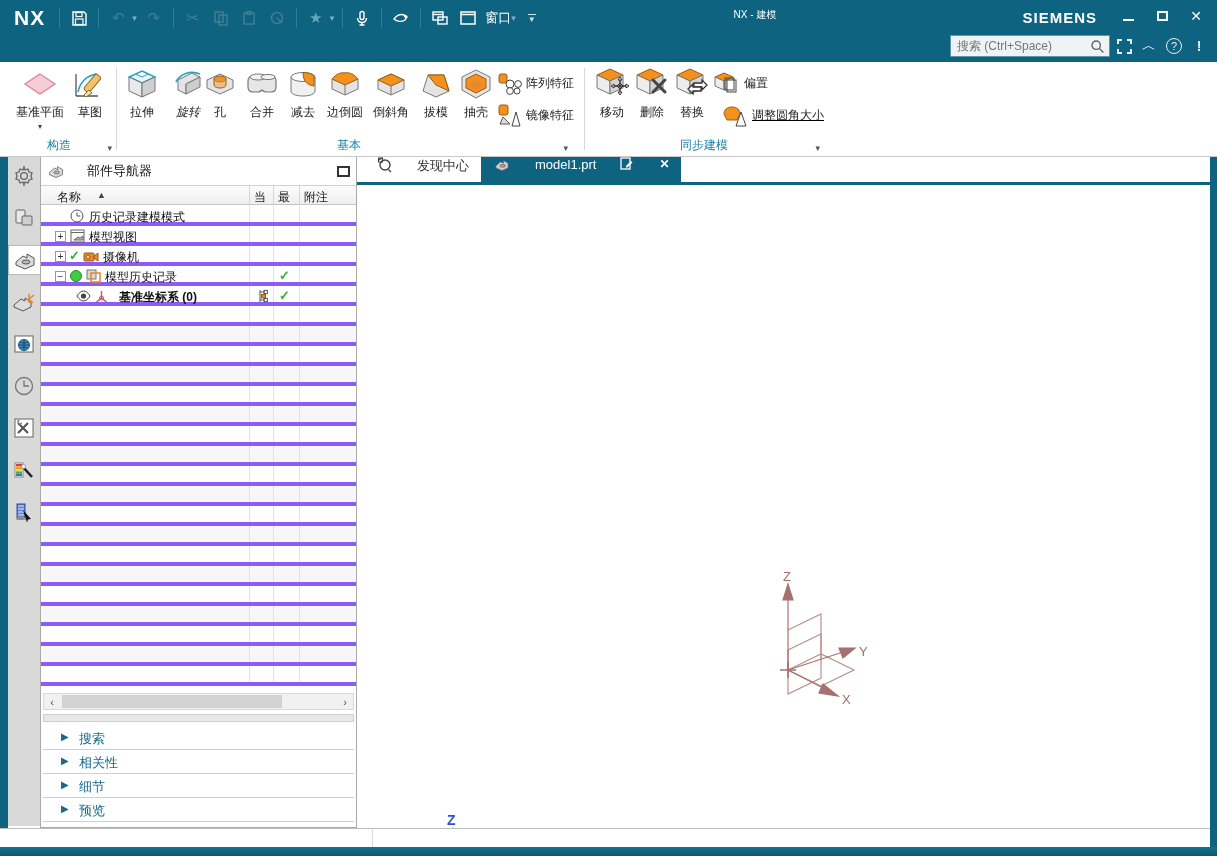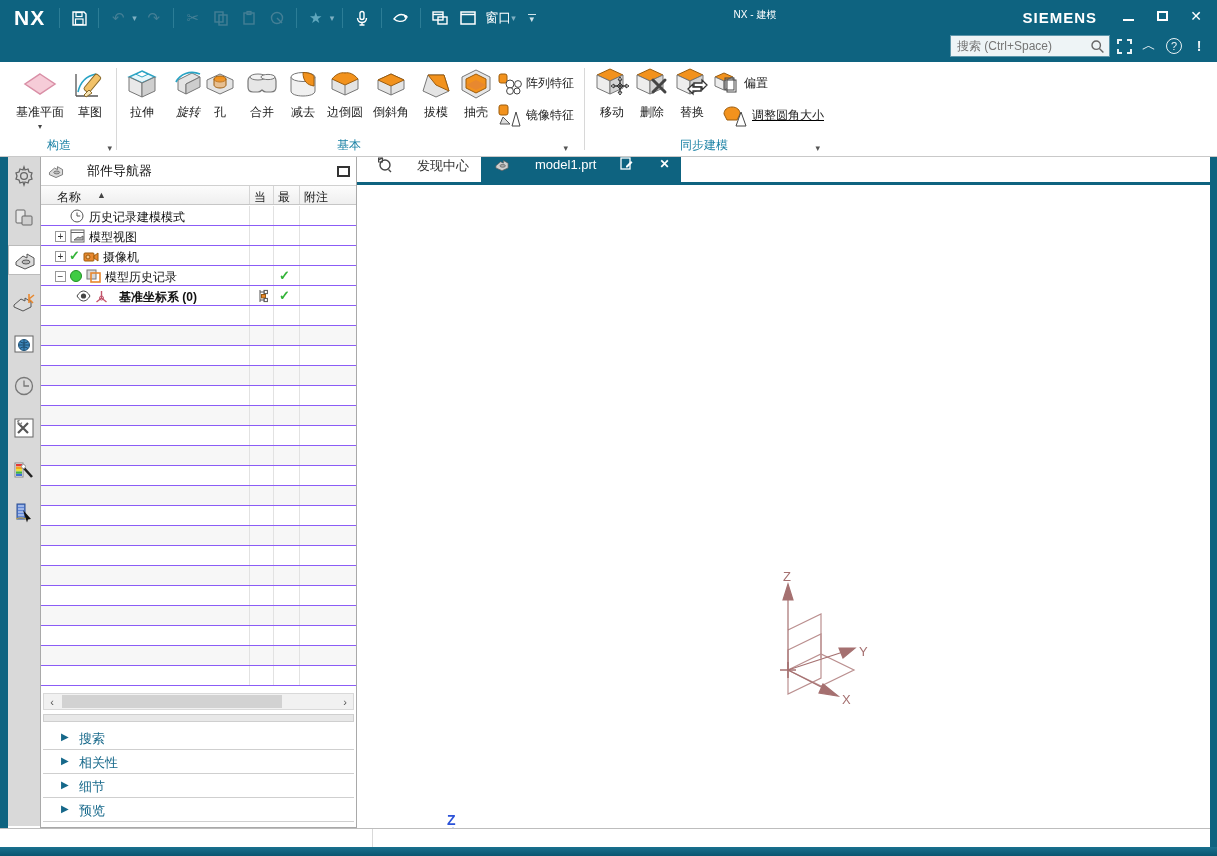--- a/index.html
+++ b/index.html
@@ -72,21 +72,21 @@
   .float-btn { width:13px; height:11px; border:2px solid #333; }
   .nav-colhead { position:absolute; left:0; top:28px; width:315px; height:20px; background:linear-gradient(#fcfcfc,#efefef); border-top:1px solid #d0d0d0; border-bottom:1px solid #c6c6c6; font-size:12px; color:#222; }
   .colname { position:absolute; left:16px; top:3px; }
   .colsort { position:absolute; left:56px; top:4px; font-size:9px; color:#444; }
   .col-cur { position:absolute; left:213px; top:3px; }
   .col-last { position:absolute; left:237px; top:3px; }
   .col-note { position:absolute; left:263px; top:3px; }
   .colline { position:absolute; top:0; bottom:0; width:1px; background:#d5d5d5; }
 
   .treearea { position:absolute; left:0; top:49px; width:315px; height:482px; overflow:hidden; }
-  .trow { position:relative; height:20px; border-bottom:1px solid #8b5cf6; font-size:12px; color:#111; }
+  .trow { position:relative; height:20px; border-bottom:4px solid #8b5cf6; font-size:12px; color:#111; }
   .trow.alt { background:#f7f7f7; }
   .trow .vline { position:absolute; top:0; bottom:0; width:1px; background:#e2e2e2; }
   .trow .tlabel { position:absolute; top:3px; white-space:nowrap; }
   .trow .tlabel.bold { font-weight:bold;margin-left:8px; }
   .expander { position:absolute; top:5px; width:11px; height:11px; border:1px solid #999; background:#fff; font-size:10px; line-height:9px; text-align:center; color:#333; }
   .tricon { position:absolute; top:2px; width:16px; height:16px; display:flex; align-items:center; justify-content:center; }
   .gcheck { color:#35b33a; font-weight:bold; font-size:13px; }
   .gdot { width:12px; height:12px; border-radius:50%; background:#3fcc44; border:1px solid #1f8f24; }
 
   .nav-hscroll { position:absolute; left:2px; top:536px; width:311px; height:17px; background:#f1f1f1; border:1px solid #d9d9d9; display:flex; align-items:center; }

